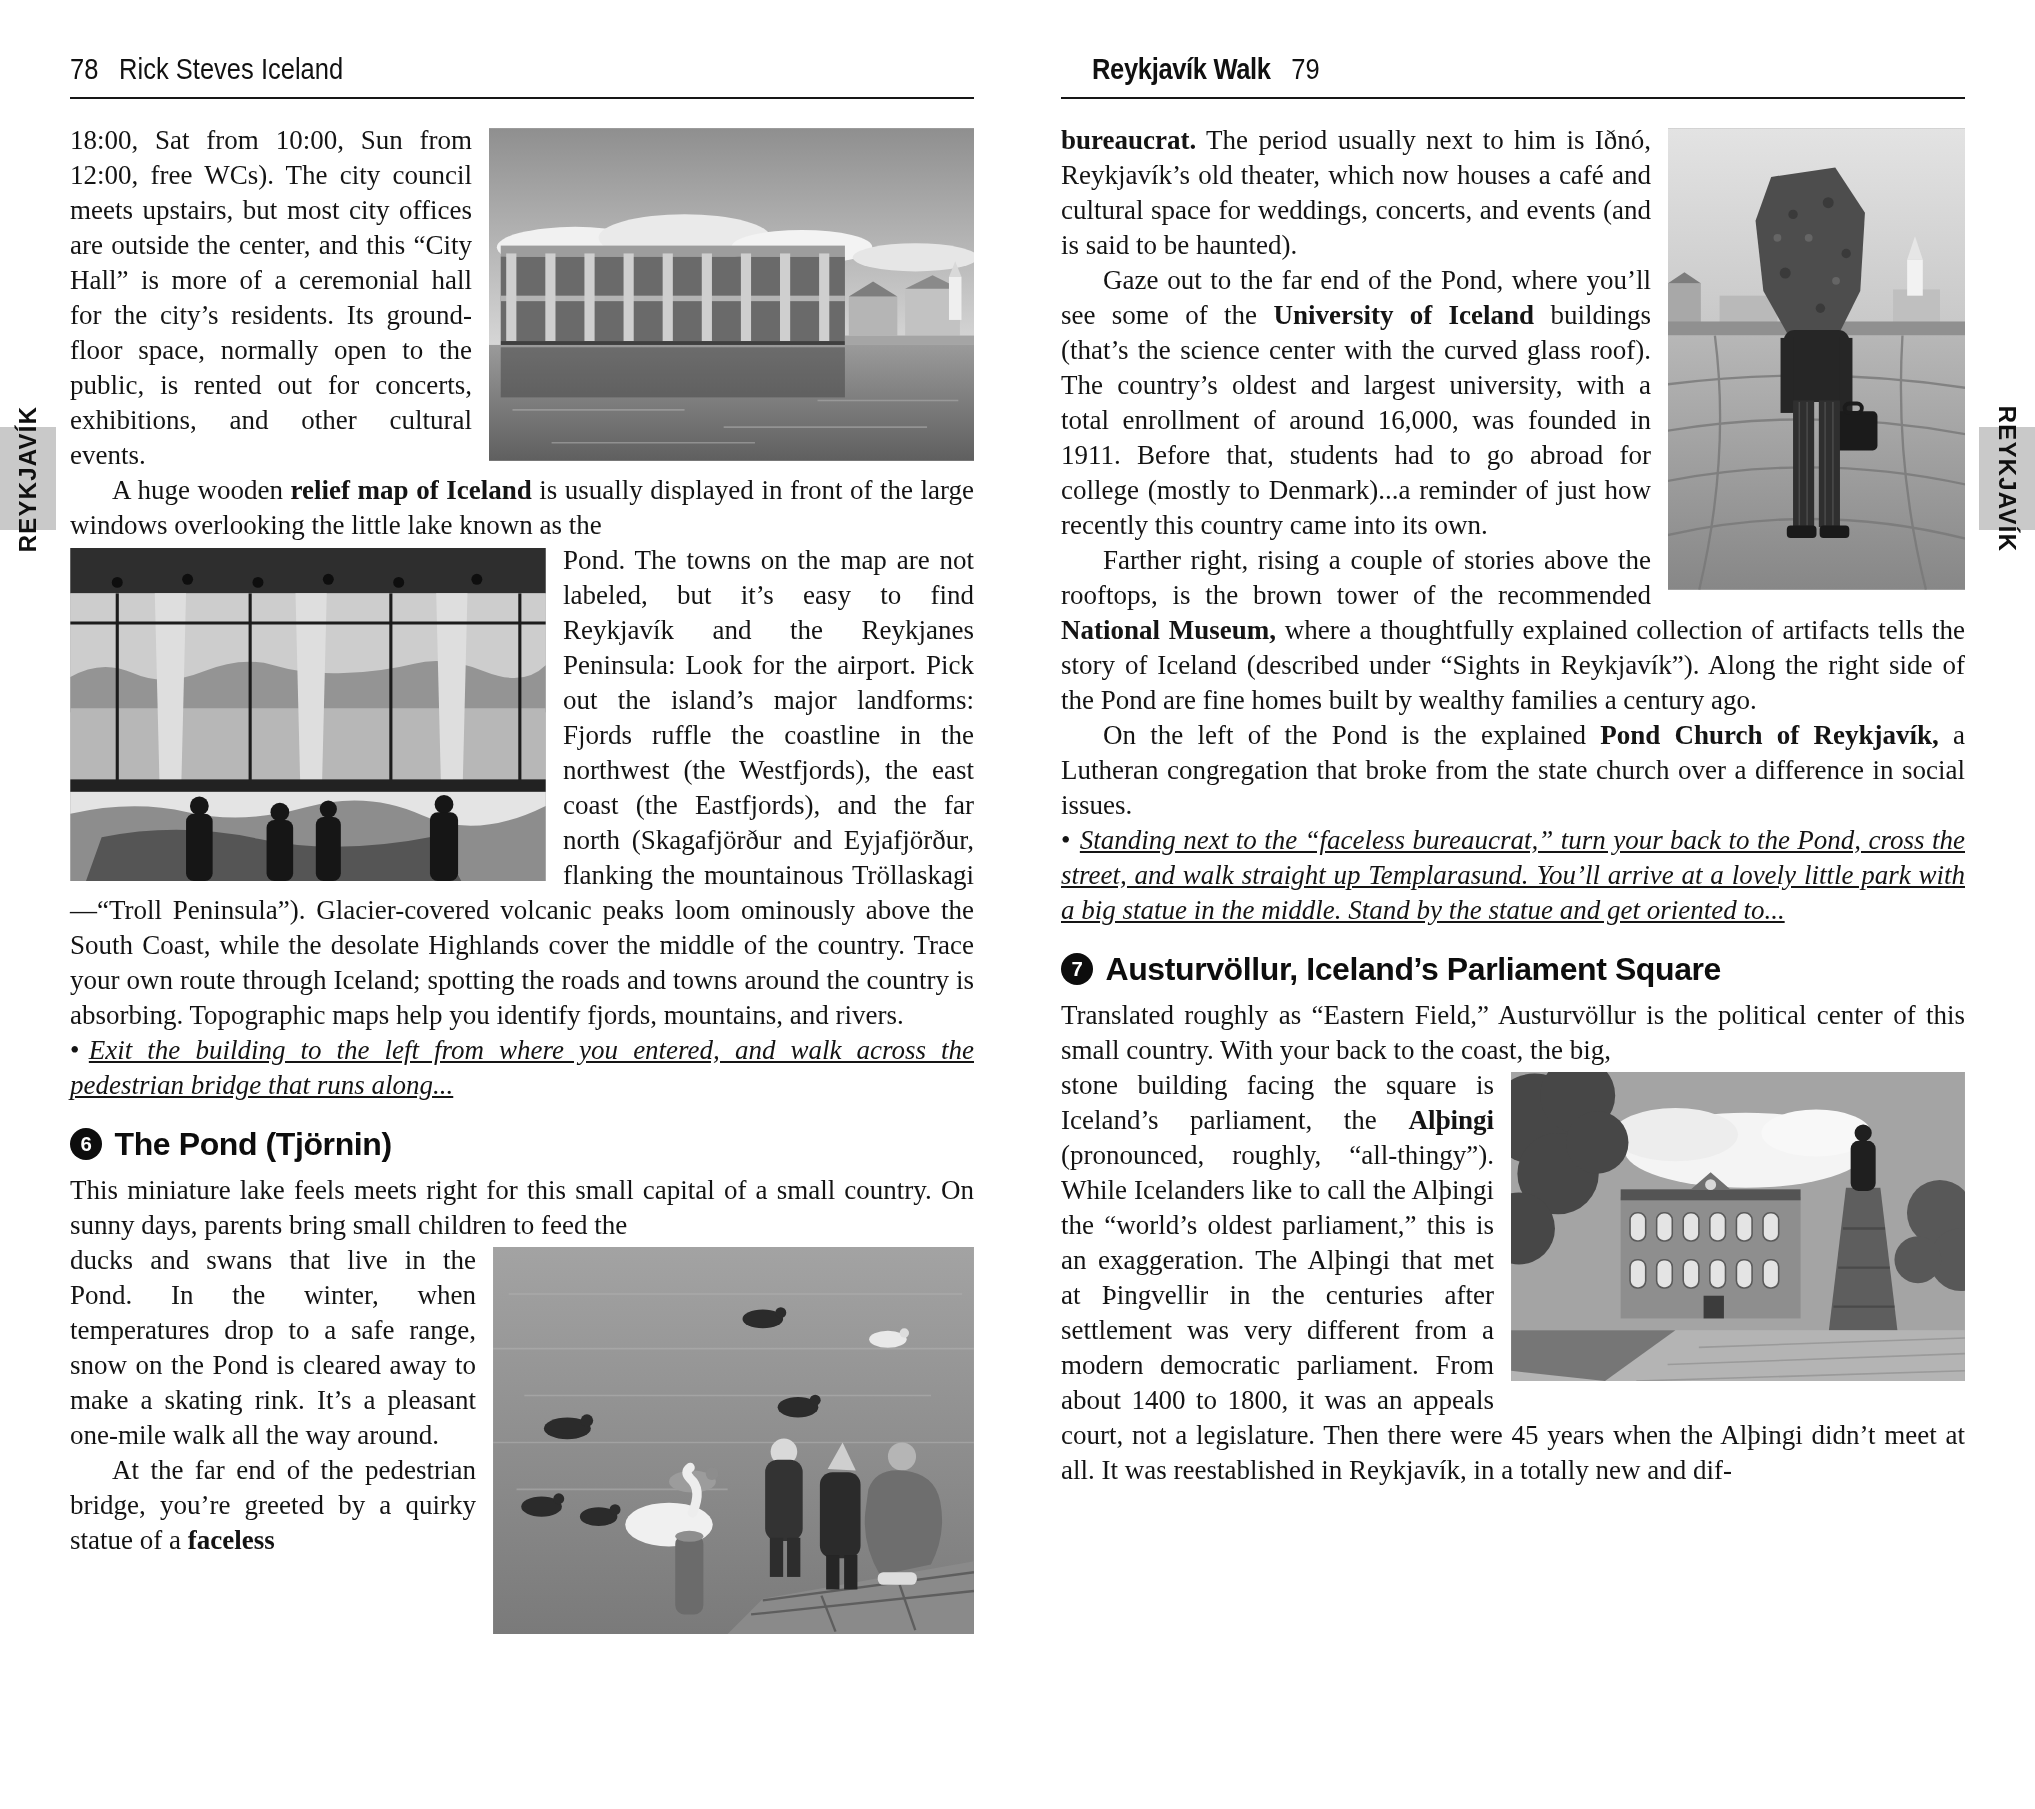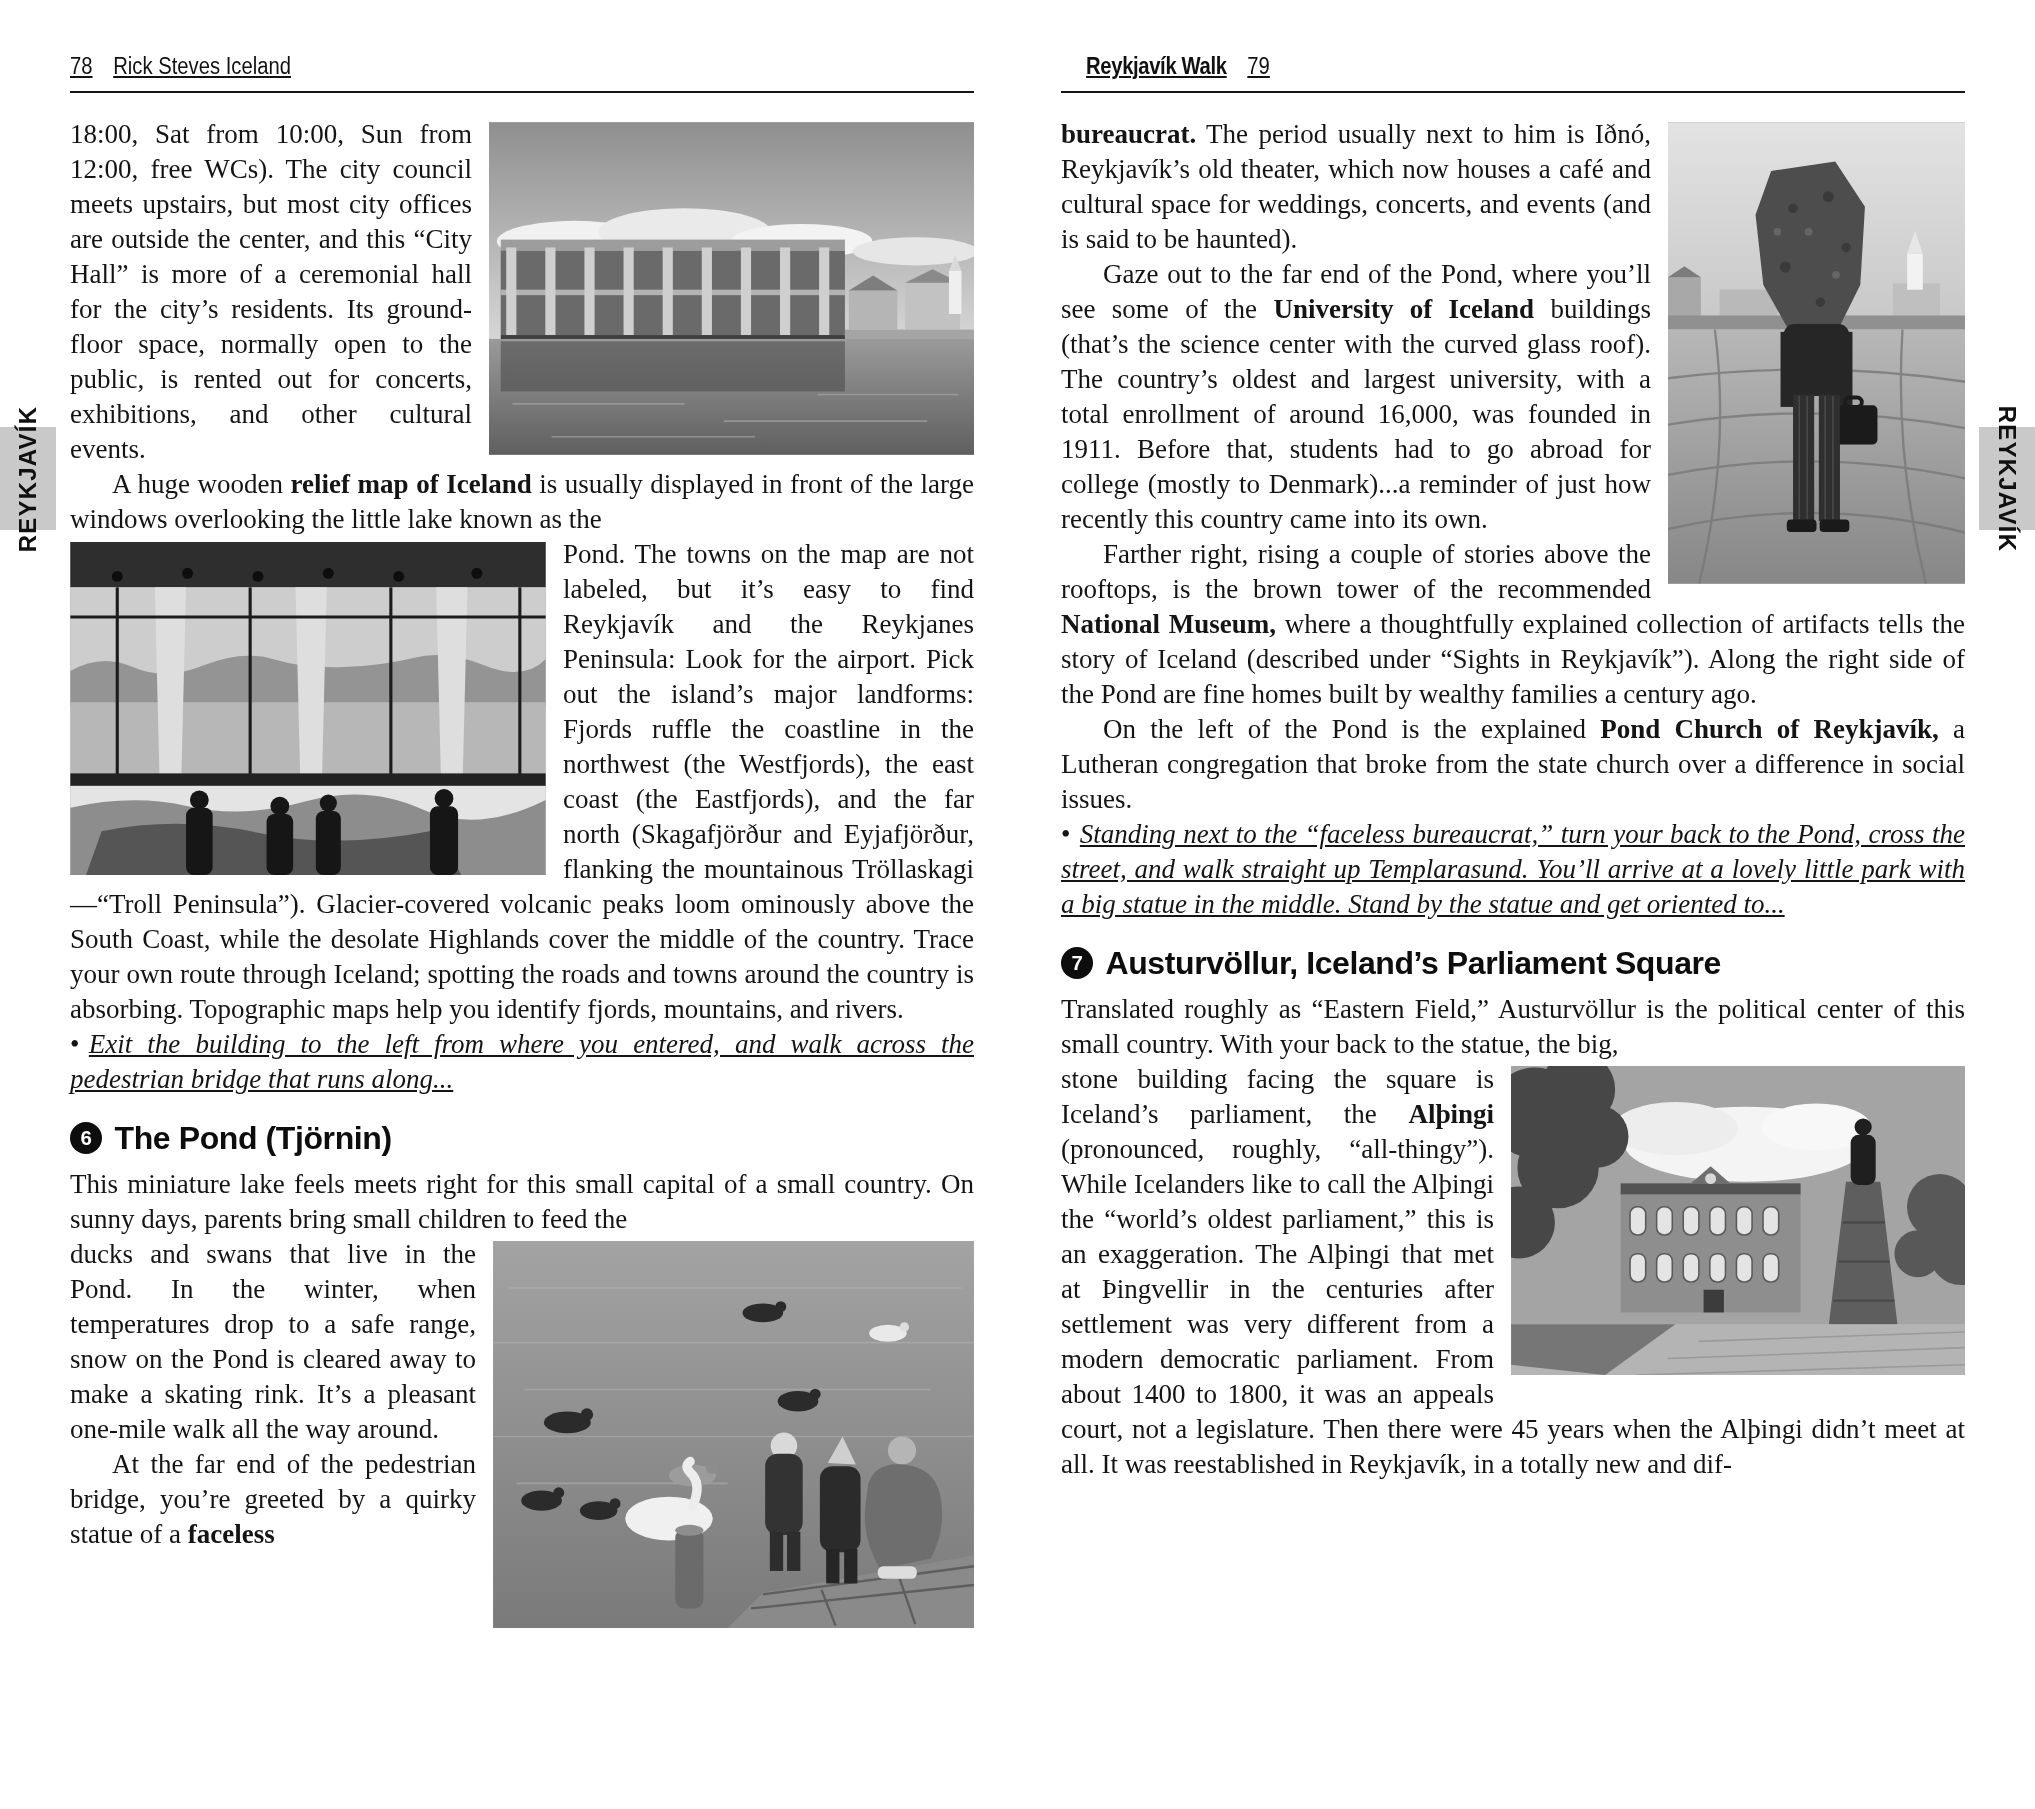--- a/index.html
+++ b/index.html
@@ -7,22 +7,22 @@
     position:relative;width:2035px;height:1809px;background:#ffffff;
     font-family:"Liberation Serif","DejaVu Serif",serif;color:#141414;
     overflow:hidden;
   }
   .page{position:absolute;top:0;}
   .page-left{left:70px;width:904px;}
   .page-right{left:1061px;width:904px;}
 
   .page-header{
     margin-top:53px;padding-bottom:11px;border-bottom:2.3px solid #161616;
-    font-family:"Liberation Sans","DejaVu Sans",sans-serif;font-size:23px;
-    display:flex;align-items:baseline;gap:23.5px;color:#111;text-decoration:underline;
+    font-family:"Liberation Sans","DejaVu Sans",sans-serif;font-size:29px;
+    display:flex;align-items:baseline;gap:23.5px;color:#111;
   }
   .page-header .hdr-scale{display:flex;gap:23.5px;align-items:baseline;transform:scaleX(.88);}
   .page-left .page-header .hdr-scale{transform-origin:left center;}
   .page-right .page-header{}
   .page-right .page-header .hdr-scale{transform-origin:right center;}
   .hdr-title-bold{font-weight:bold;letter-spacing:-0.4px;}
 
   .page-body{margin-top:24px;font-size:27px;line-height:35px;text-align:justify;}
   .page-body p{margin:0;}
   .indent{text-indent:42px;}
@@ -329,21 +329,21 @@
 
       <p class="directions">
         <span class="marker">•</span><span><span class="seg-i">Standing next to the “faceless bureaucrat,” turn your back to the Pond, cross the street, and walk straight up Templarasund. You’ll arrive at a lovely little park with a big statue in the middle. Stand by the statue and get oriented to...</span></span>
       </p>
 
       <h2 class="section">
         <span class="badge">7</span>
         <span>Austurvöllur, Iceland’s Parliament Square</span>
       </h2>
 
-      <p><span><span>Translated roughly as “Eastern Field,” Austurvöllur is the political center of this small country. With your back to the statue, the big,</span></span></p>
+      <p><span><span>Translated roughly as “Eastern Field,” Austurvöllur is the political center of this small country. With your back to the coast, the big,</span></span></p>
 
       <div class="wrap">
         <svg class="photo float-r" width="454" height="309" viewBox="0 0 580 395">
           <rect width="580" height="395" fill="#a4a4a4"></rect>
           <ellipse cx="300" cy="100" rx="155" ry="48" fill="#f4f4f4"></ellipse>
           <ellipse cx="210" cy="80" rx="80" ry="34" fill="#ededed"></ellipse>
           <ellipse cx="390" cy="78" rx="70" ry="30" fill="#f8f8f8"></ellipse>
           <g fill="#474747">
             <circle cx="30" cy="60" r="58"></circle>
               <circle cx="85" cy="30" r="48"></circle>

